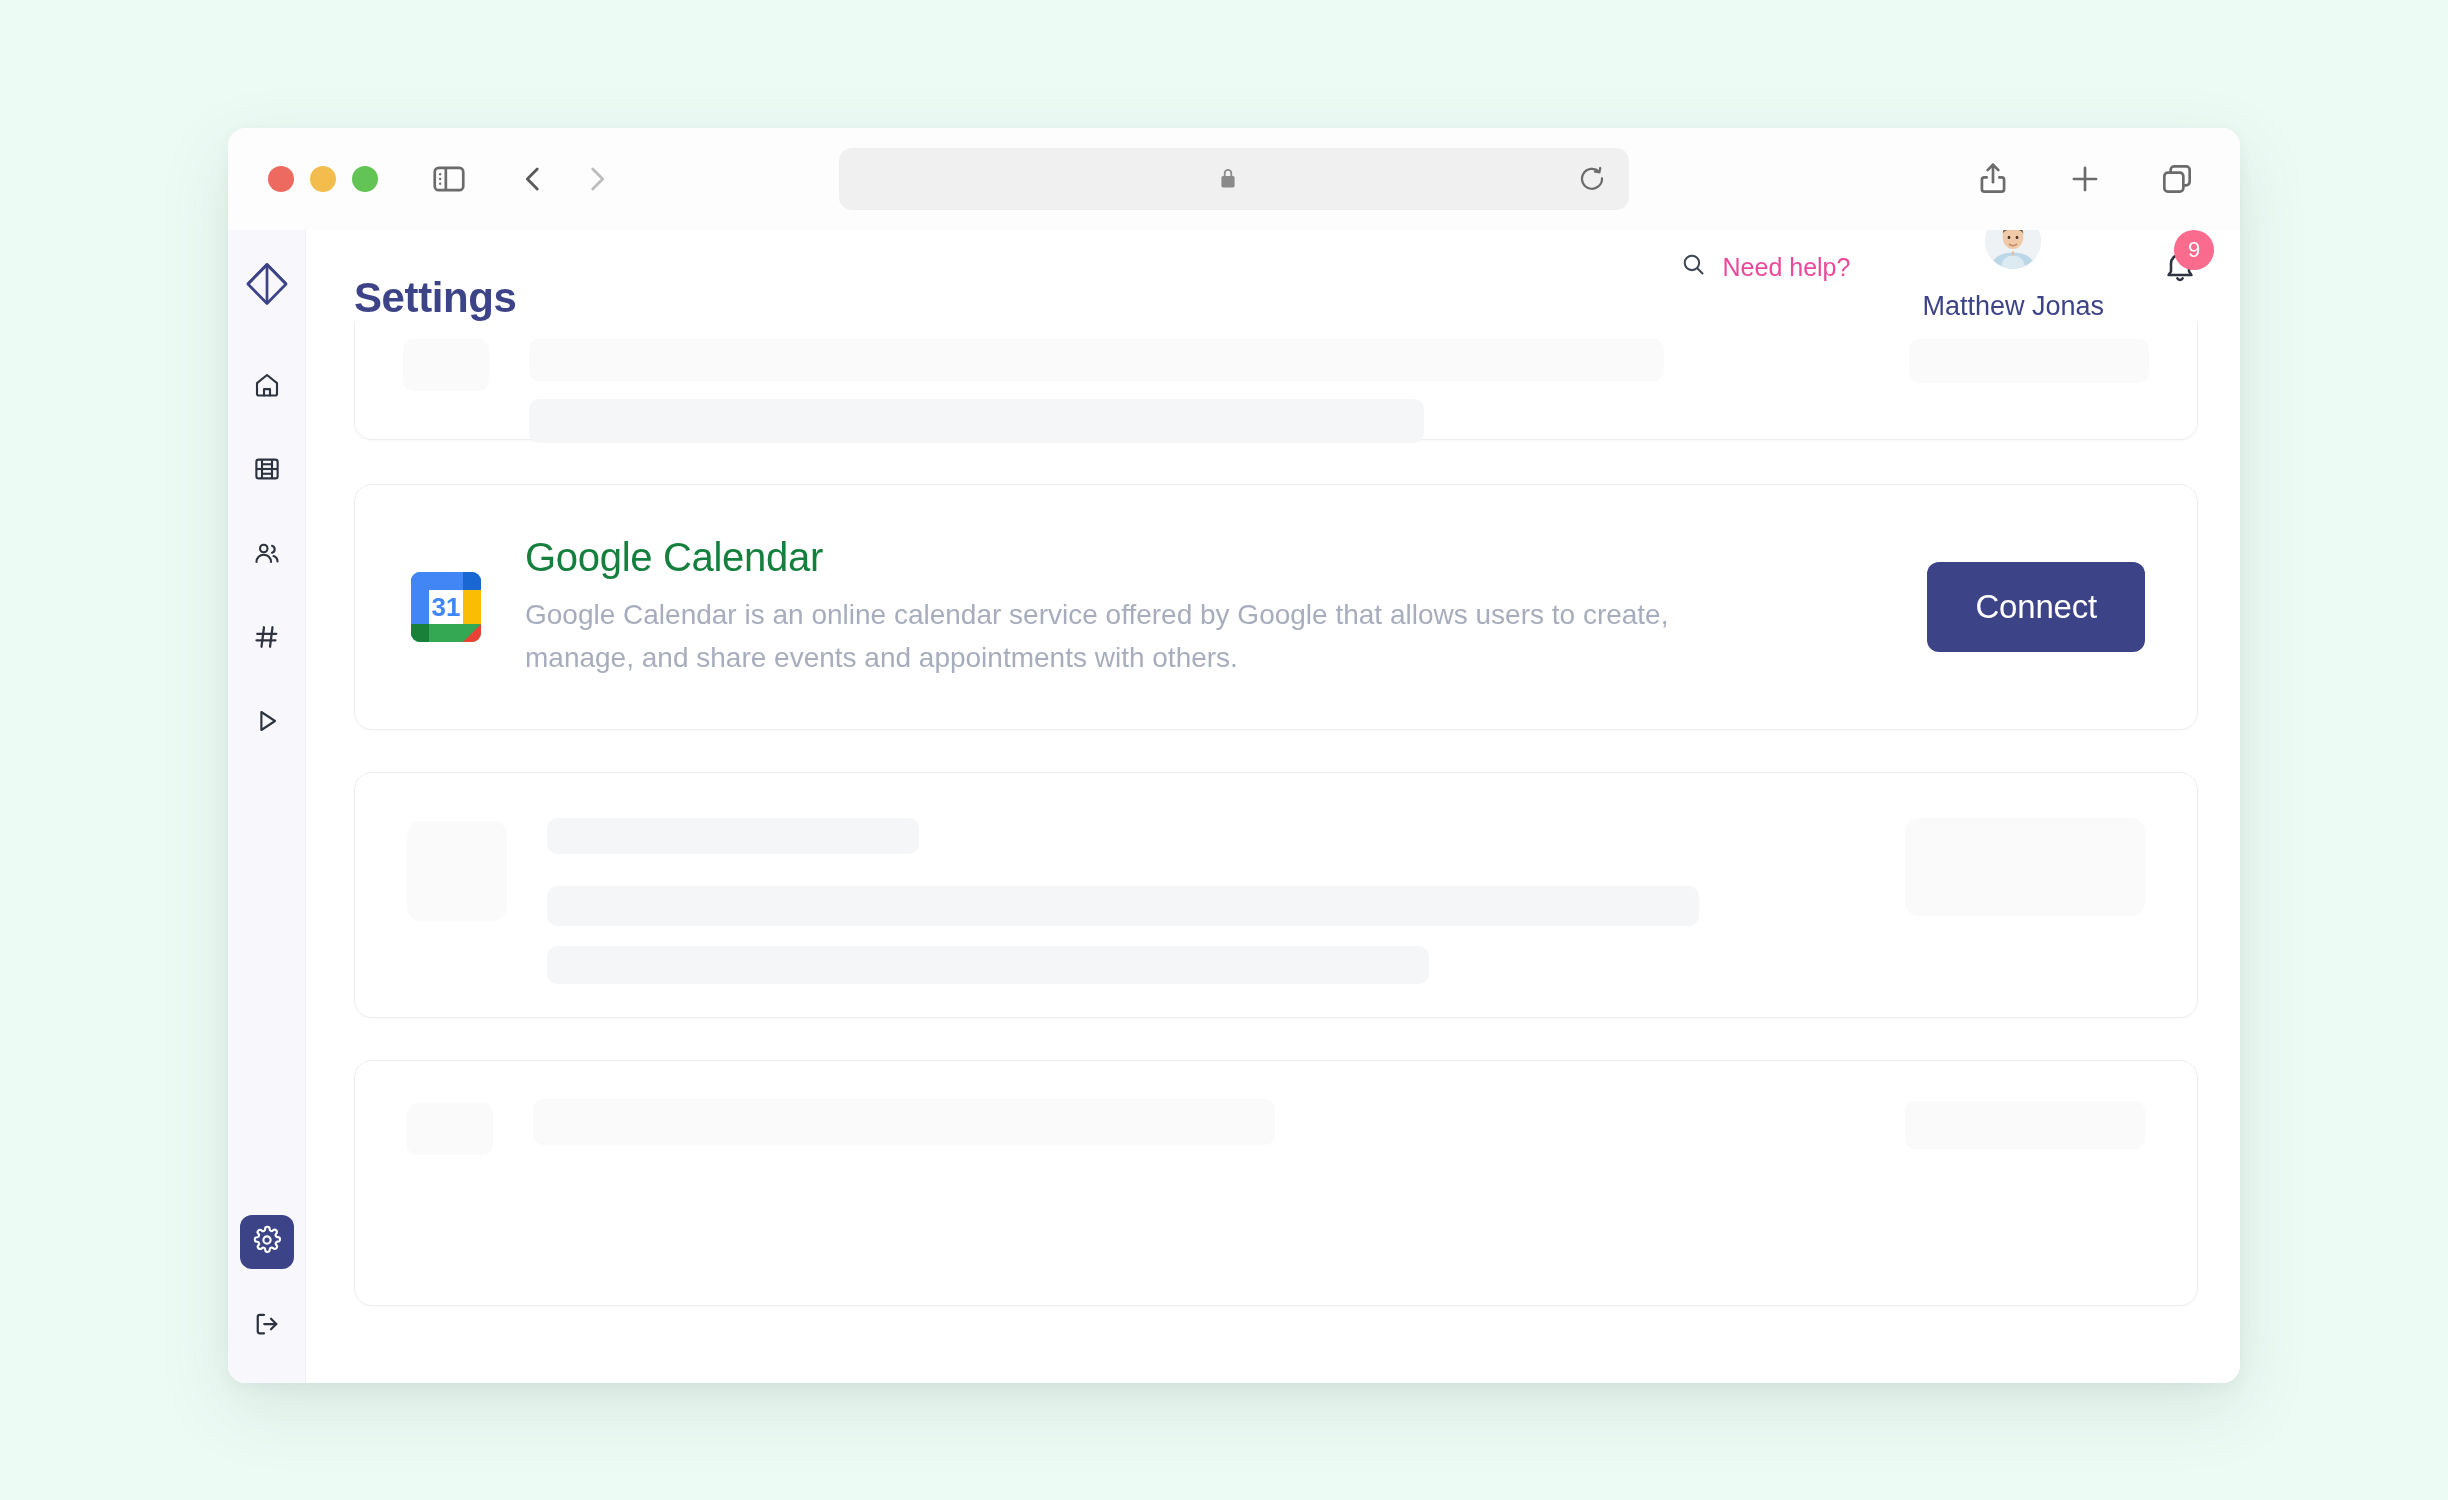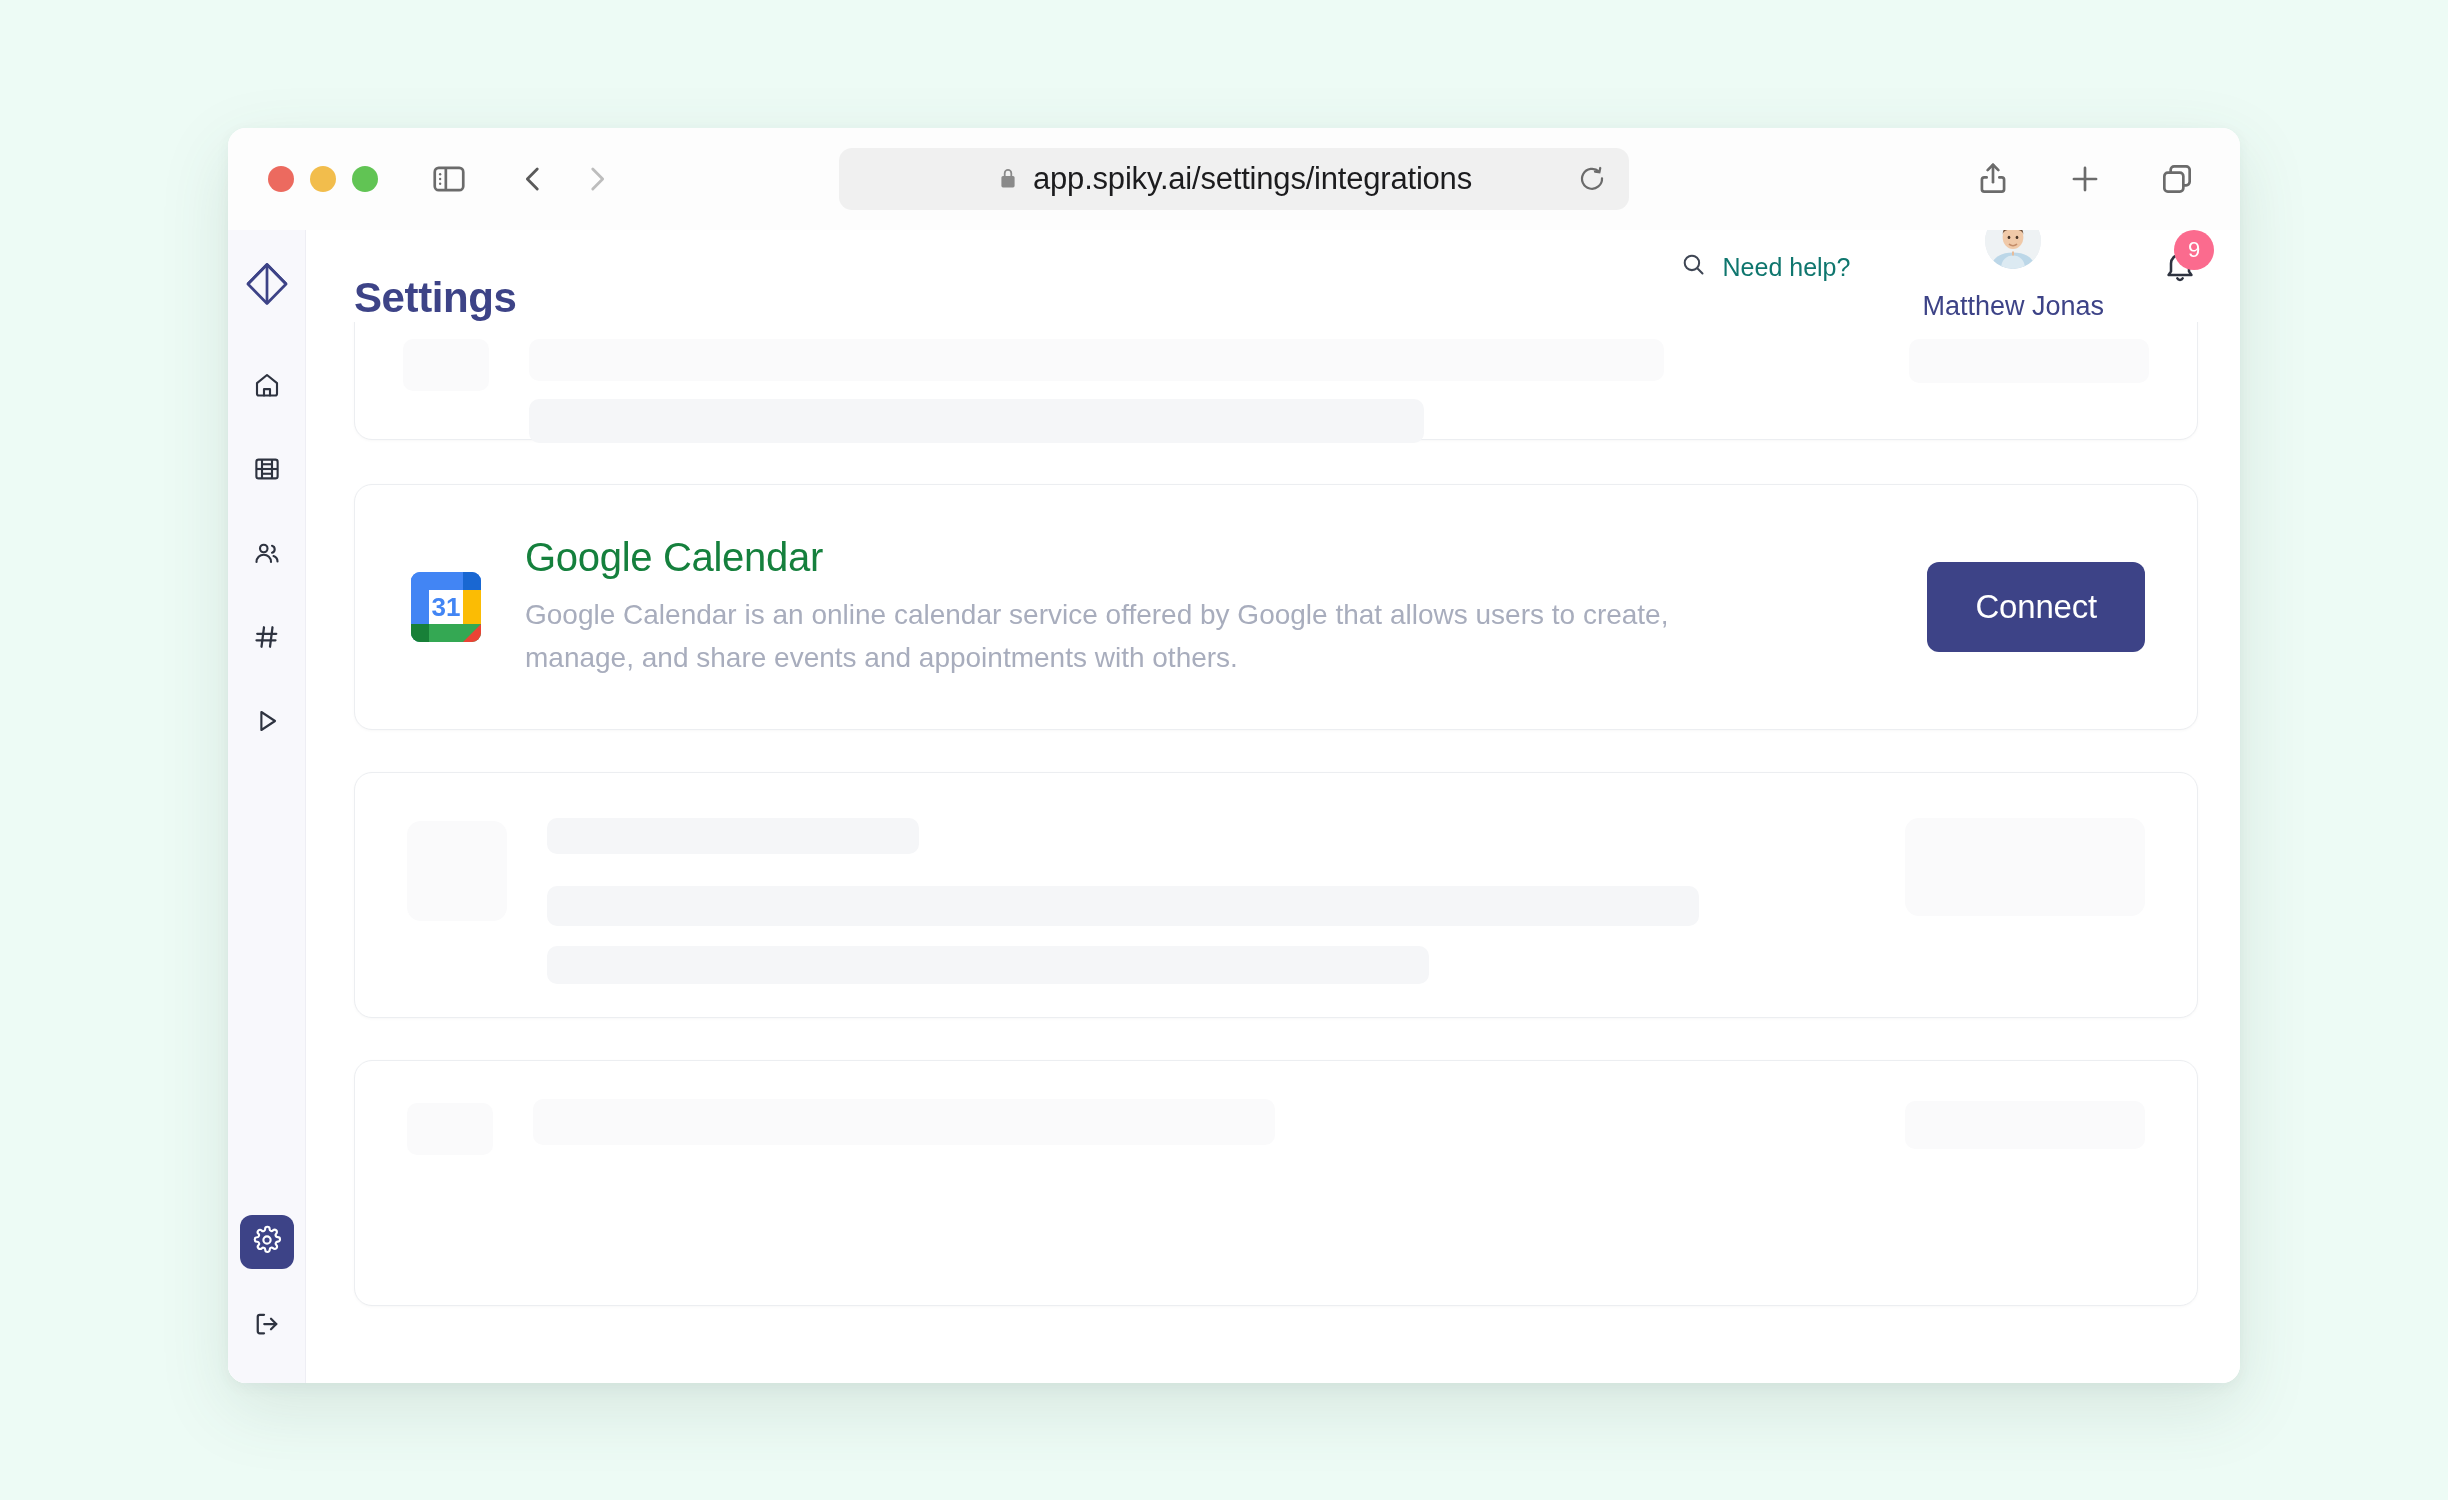--- a/index.html
+++ b/index.html
@@ -148,21 +148,21 @@
   }
   .topbar-right {
     margin-left: auto;
     display: flex;
     align-items: center;
   }
   .need-help {
     display: flex;
     align-items: center;
     gap: 16px;
-    color: #0f766e;
+    color: #ec4899;
     font-size: 25px;
     margin-right: 72px;
   }
   .user-chip {
     display: flex;
     align-items: center;
     gap: 22px;
     margin-right: 58px;
     flex-direction: column;
   }
@@ -322,21 +322,20 @@
         <polyline points="9 5 16 12 9 19"></polyline>
       </svg>
     </div>
 
     <div class="urlbar">
       <span class="url-lock">
         <svg width="24" height="24" viewBox="0 0 24 24" fill="#8a8a8a">
           <path d="M12 2a4.2 4.2 0 0 0-4.2 4.2V9H7a1.6 1.6 0 0 0-1.6 1.6v8.2A1.6 1.6 0 0 0 7 20.4h10a1.6 1.6 0 0 0 1.6-1.6v-8.2A1.6 1.6 0 0 0 17 9h-.8V6.2A4.2 4.2 0 0 0 12 2zm0 1.8a2.4 2.4 0 0 1 2.4 2.4V9H9.6V6.2A2.4 2.4 0 0 1 12 3.8z"></path>
         </svg>
       </span>
-      <span class="url-text">app.spiky.ai/settings/integrations</span>
       <span class="url-reload">
         <svg width="30" height="30" viewBox="0 0 24 24" fill="none" stroke="#6b6b6b" stroke-width="1.8" stroke-linecap="round">
           <path d="M20 11.5a8 8 0 1 1-2.4-5.4"></path>
           <polyline points="18.6 3.2 17.9 6.6 14.4 6.2"></polyline>
         </svg>
       </span>
     </div>
 
     <div class="chrome-right">
       <div class="chrome-icon">

